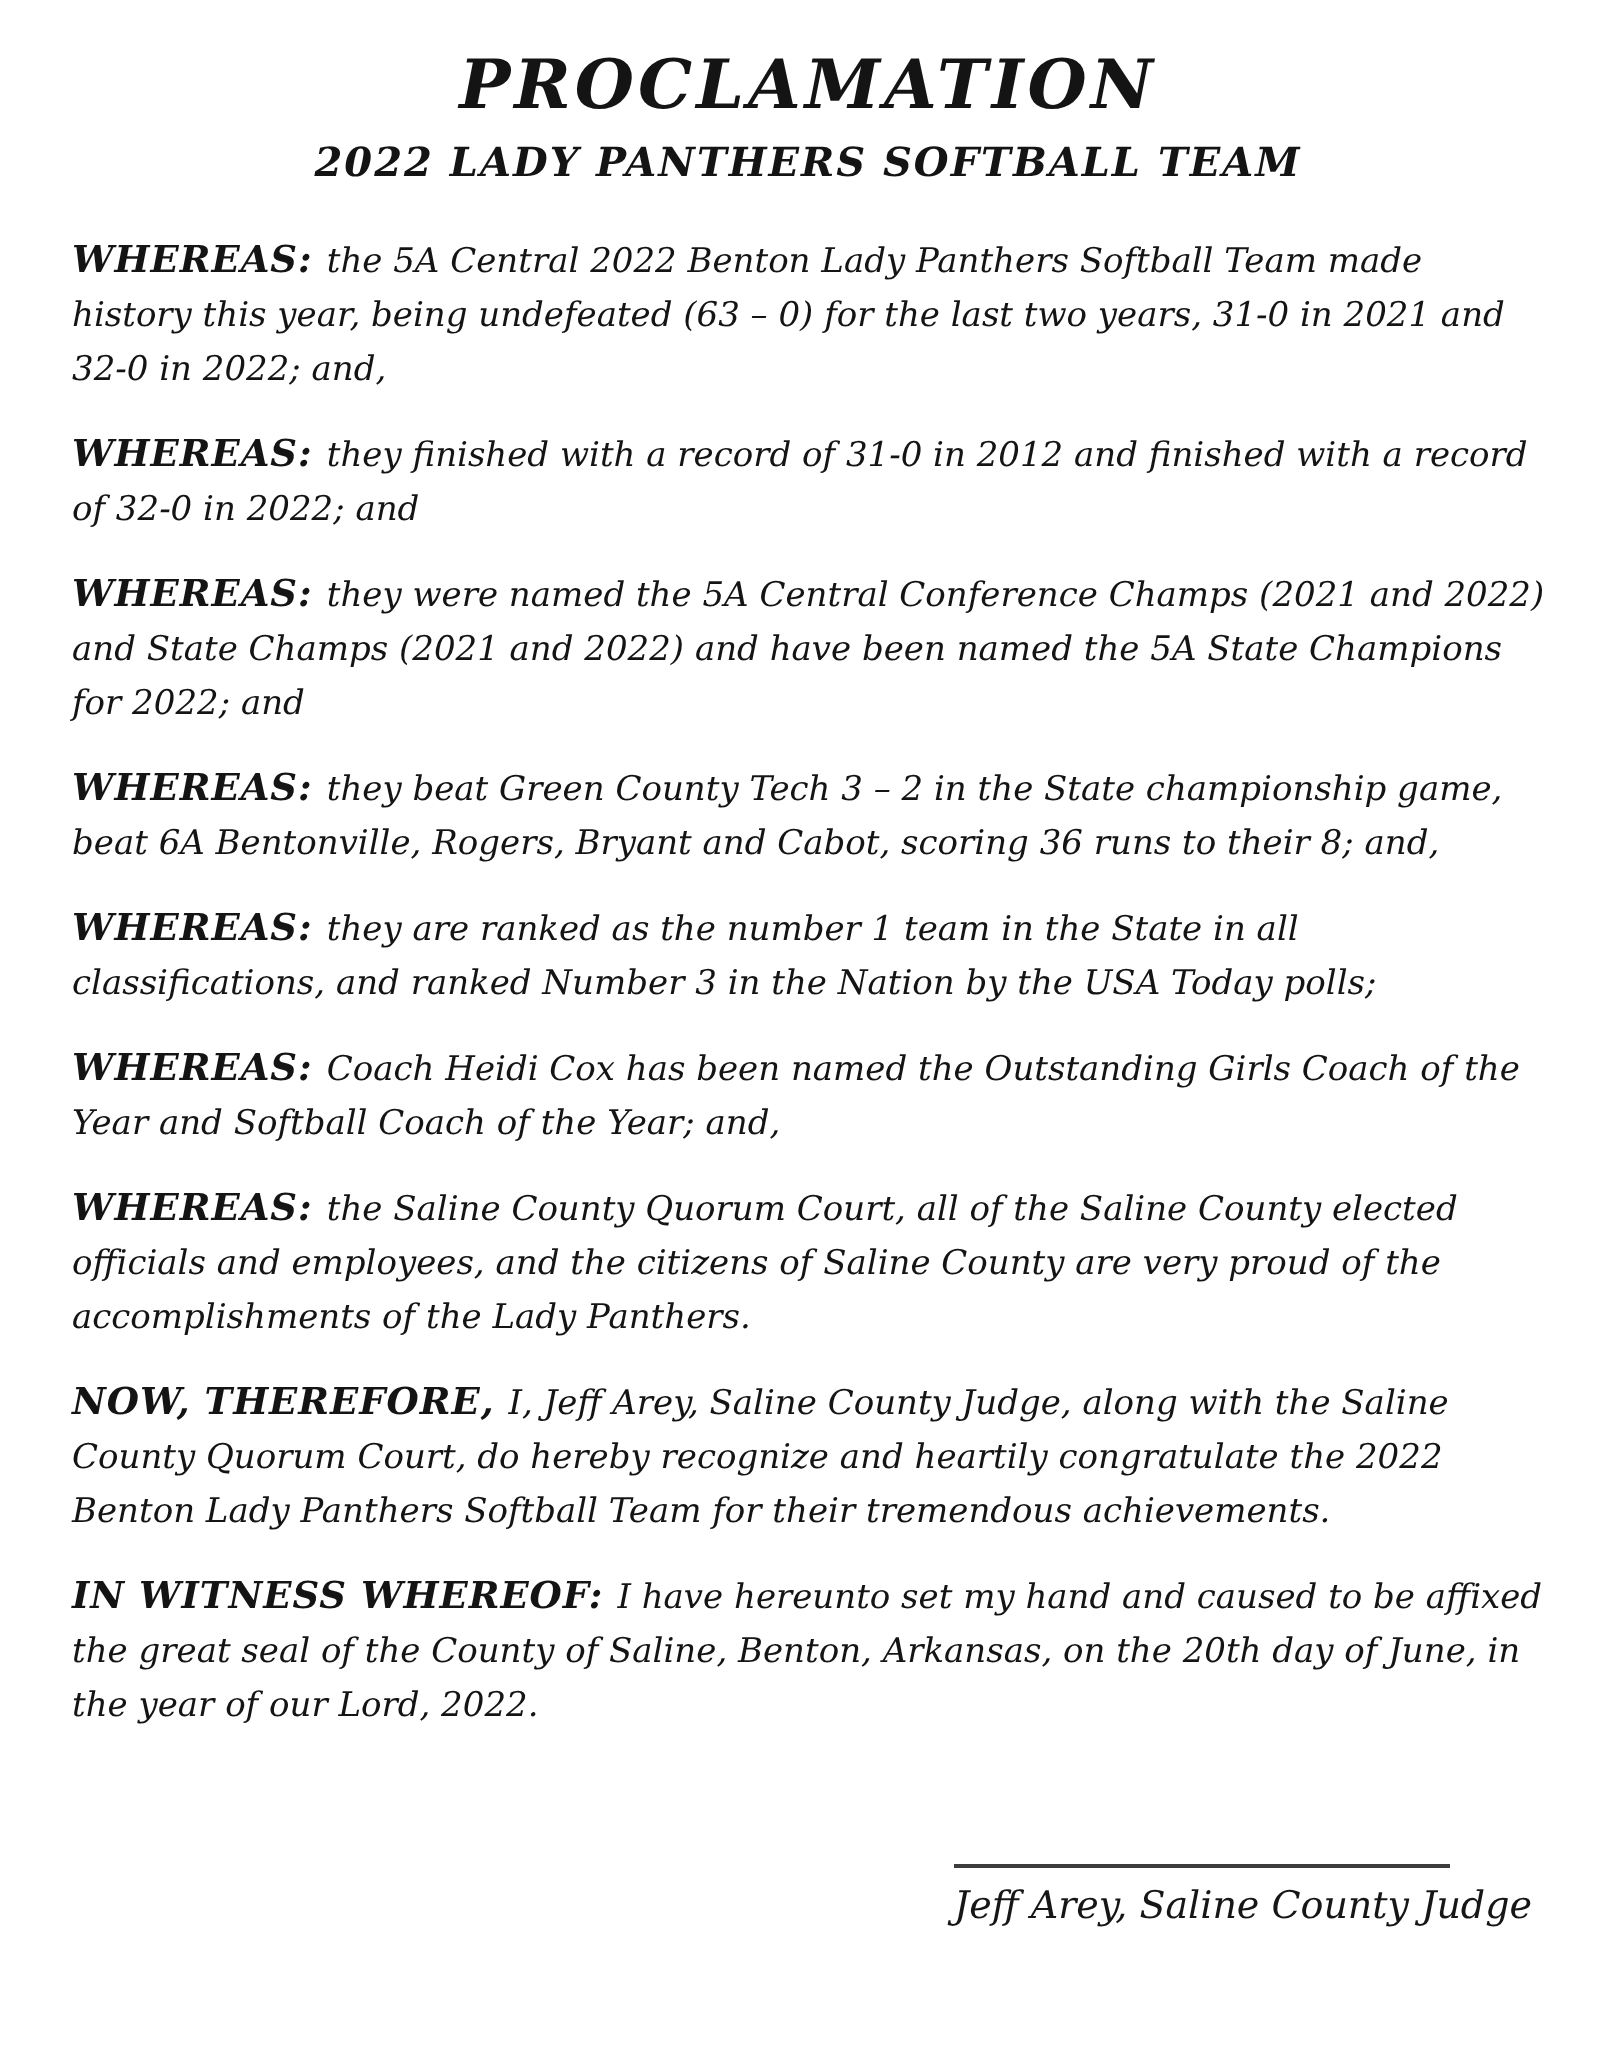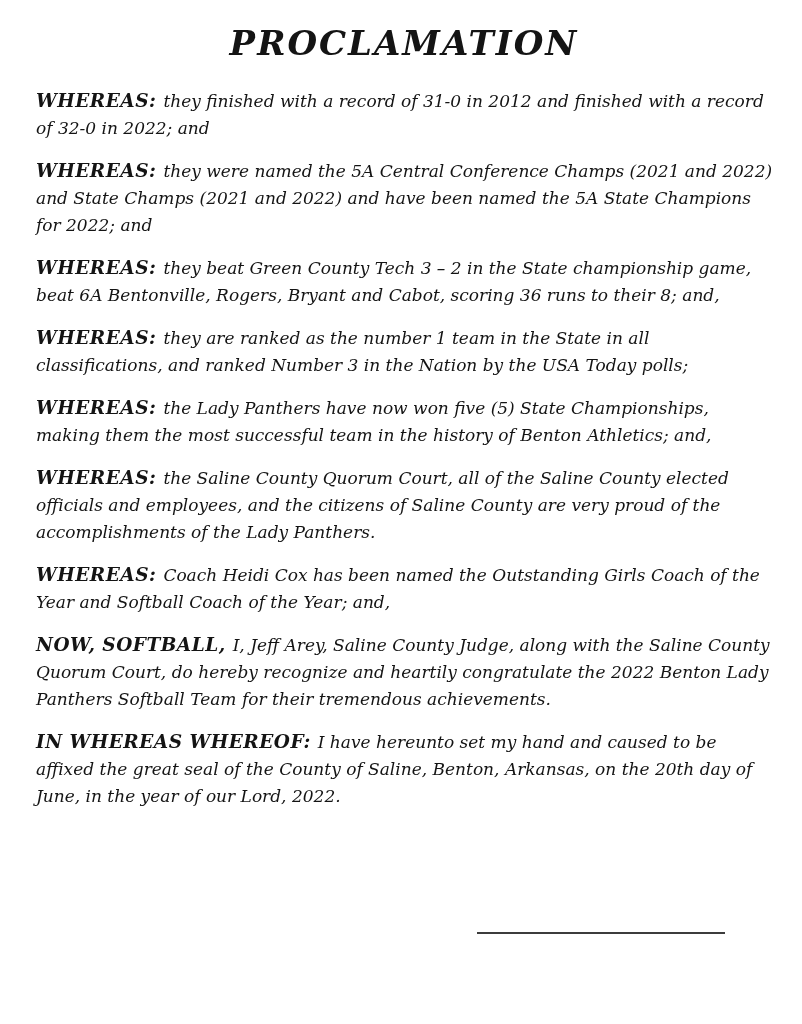--- a/index.html
+++ b/index.html
@@ -74,62 +74,64 @@
     color: #161616;
   }
 </style>
 </head>
 <body>
 
 <div class="page">
 
   <div class="doc-header">
     <h1 class="doc-title">PROCLAMATION</h1>
+    <h2 class="doc-subtitle">2022 LADY PANTHERS SOFTBALL TEAM</h2>
   </div>
 
   <div class="clauses">
 
+    <p class="clause">
+      <span class="lead">WHEREAS:</span><span class="body">the 5A Central 2022 Benton Lady Panthers Softball Team made history this year, being undefeated (63 – 0) for the last two years, 31-0 in 2021 and 32-0 in 2022; and,</span>
+    </p>
 
     <p class="clause">
       <span class="lead">WHEREAS:</span><span class="body">they finished with a record of 31-0 in 2012 and finished with a record of 32-0 in 2022; and</span>
     </p>
 
     <p class="clause">
       <span class="lead">WHEREAS:</span><span class="body">they were named the 5A Central Conference Champs (2021 and 2022) and State Champs (2021 and 2022) and have been named the 5A State Champions for 2022; and</span>
     </p>
 
     <p class="clause">
       <span class="lead">WHEREAS:</span><span class="body">they beat Green County Tech 3 – 2 in the State championship game, beat 6A Bentonville, Rogers, Bryant and Cabot, scoring 36 runs to their 8; and,</span>
     </p>
 
 
 
     <p class="clause">
       <span class="lead">WHEREAS:</span><span class="body">they are ranked as the number 1 team in the State in all classifications, and ranked Number 3 in the Nation by the USA Today polls;</span>
     </p>
 
+
     <p class="clause">
-      <span class="lead">WHEREAS:</span><span class="body">the Lady Panthers have now won five (5) State Championships, making them the most successful team in the history of Benton Athletics; and,</span>
+      <span class="lead">WHEREAS:</span><span class="body">Coach Heidi Cox has been named the Outstanding Girls Coach of the Year and Softball Coach of the Year; and,</span>
     </p>
 
     <p class="clause">
       <span class="lead">WHEREAS:</span><span class="body">the Saline County Quorum Court, all of the Saline County elected officials and employees, and the citizens of Saline County are very proud of the accomplishments of the Lady Panthers.</span>
     </p>
 
     <p class="clause">
-      <span class="lead">WHEREAS:</span><span class="body">Coach Heidi Cox has been named the Outstanding Girls Coach of the Year and Softball Coach of the Year; and,</span>
+      <span class="lead">NOW, THEREFORE,</span><span class="body">I, Jeff Arey, Saline County Judge, along with the Saline County Quorum Court, do hereby recognize and heartily congratulate the 2022 Benton Lady Panthers Softball Team for their tremendous achievements.</span>
     </p>
 
     <p class="clause">
-      <span class="lead">NOW, SOFTBALL,</span><span class="body">I, Jeff Arey, Saline County Judge, along with the Saline County Quorum Court, do hereby recognize and heartily congratulate the 2022 Benton Lady Panthers Softball Team for their tremendous achievements.</span>
-    </p>
-
-    <p class="clause">
-      <span class="lead">IN WHEREAS WHEREOF:</span><span class="body">I have hereunto set my hand and caused to be affixed the great seal of the County of Saline, Benton, Arkansas, on the 20th day of June, in the year of our Lord, 2022.</span>
+      <span class="lead">IN WITNESS WHEREOF:</span><span class="body">I have hereunto set my hand and caused to be affixed the great seal of the County of Saline, Benton, Arkansas, on the 20th day of June, in the year of our Lord, 2022.</span>
     </p>
 
   </div>
 
   <div class="signature-block">
     <div class="signature-line"></div>
+    <div class="signature-name">Jeff Arey, Saline County Judge</div>
   </div>
 
 </div>
 
 </body></html>

